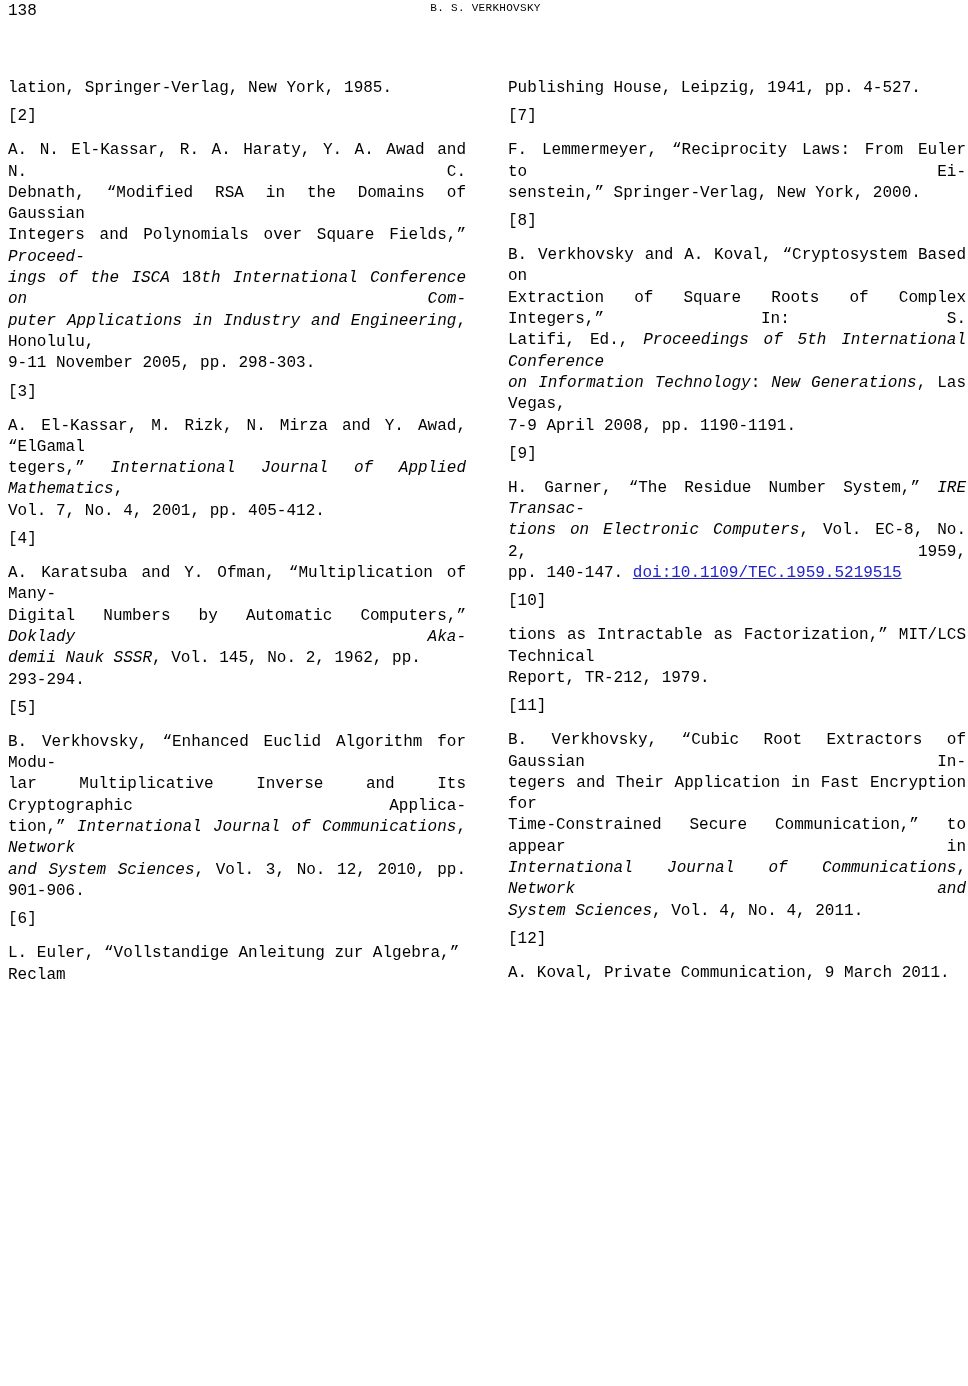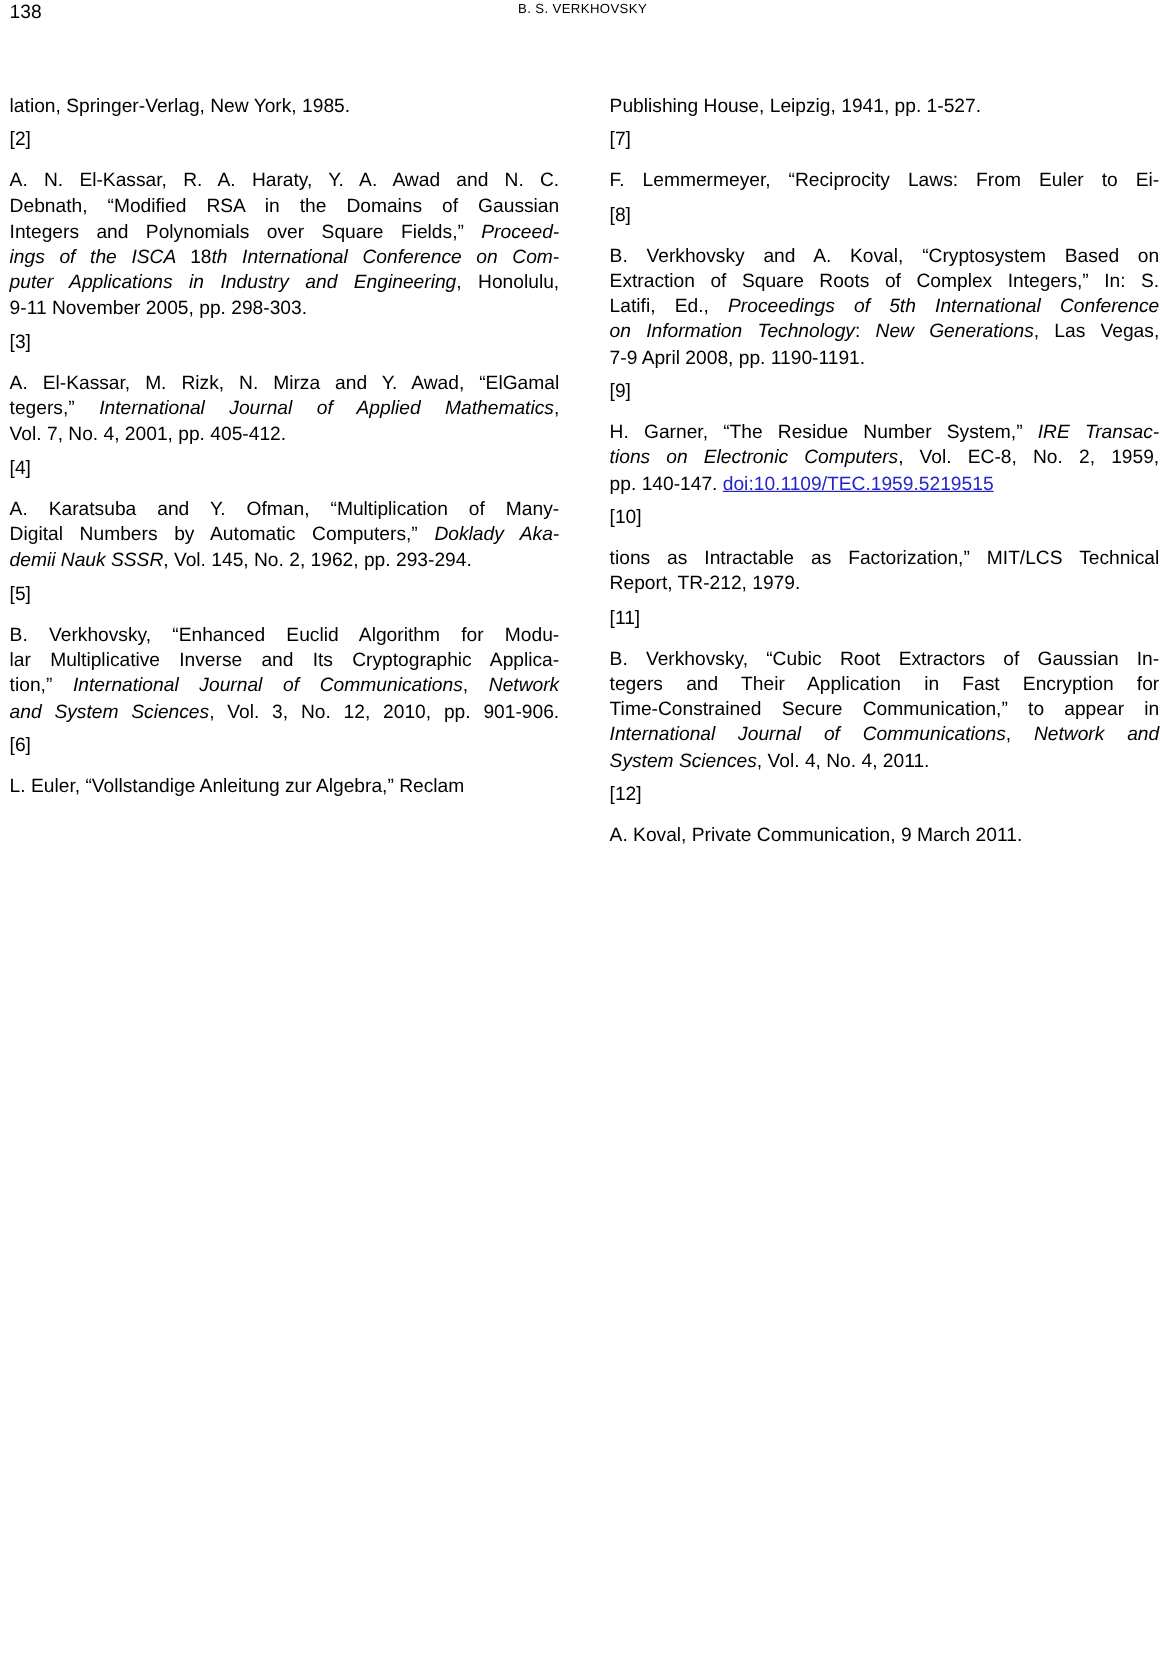--- a/index.html
+++ b/index.html
@@ -6,21 +6,21 @@
     margin: 0;
     padding: 0;
     background: #ffffff;
   }
   .page {
     position: relative;
     width: 968px;
     height: 995px;
     background: var(--paper, #ffffff);
     color: var(--ink, #000000);
-    font-family: Liberation Sans, sans-serif;
+    font-family: Liberation Mono, monospace;
     font-size: 16px;
     overflow: hidden;
     border-radius: 26px;
   }
   .header {
     position: absolute;
     top: 2px;
     left: 8px;
     right: 5px;
     height: 20px;
@@ -153,27 +153,28 @@
           <div class="ref-label">[6]</div>
           <div class="ref-body">
             <div class="ref-line"><span>L. Euler, “Vollstandige Anleitung zur Algebra,” Reclam</span></div>
           </div>
         </div>
       </div>
     <div class="col" id="col-right">
         <div class="ref-item">
           <div class="ref-label"></div>
           <div class="ref-body">
-            <div class="ref-line"><span>Publishing House, Leipzig, 1941, pp. 1-527.</span></div>
+            <div class="ref-line"><span>Publishing House, Leipzig, 1941, pp. 4-527.</span></div>
           </div>
         </div>
         <div class="ref-item">
           <div class="ref-label">[7]</div>
           <div class="ref-body">
             <div class="ref-line just"><span>F. Lemmermeyer, “Reciprocity Laws: From Euler to Ei-</span></div>
+            <div class="ref-line"><span>senstein,” Springer-Verlag, New York, 2000.</span></div>
           </div>
         </div>
         <div class="ref-item">
           <div class="ref-label">[8]</div>
           <div class="ref-body">
             <div class="ref-line just"><span>B. Verkhovsky and A. Koval, “Cryptosystem Based on</span></div>
             <div class="ref-line just"><span>Extraction of Square Roots of Complex Integers,” In: S.</span></div>
             <div class="ref-line just"><span>Latifi, Ed., </span><span class="it">Proceedings of 5th International Conference</span></div>
             <div class="ref-line just"><span class="it">on Information Technology</span><span>: </span><span class="it">New Generations</span><span>, Las Vegas,</span></div>
             <div class="ref-line"><span>7-9 April 2008, pp. 1190-1191.</span></div>

